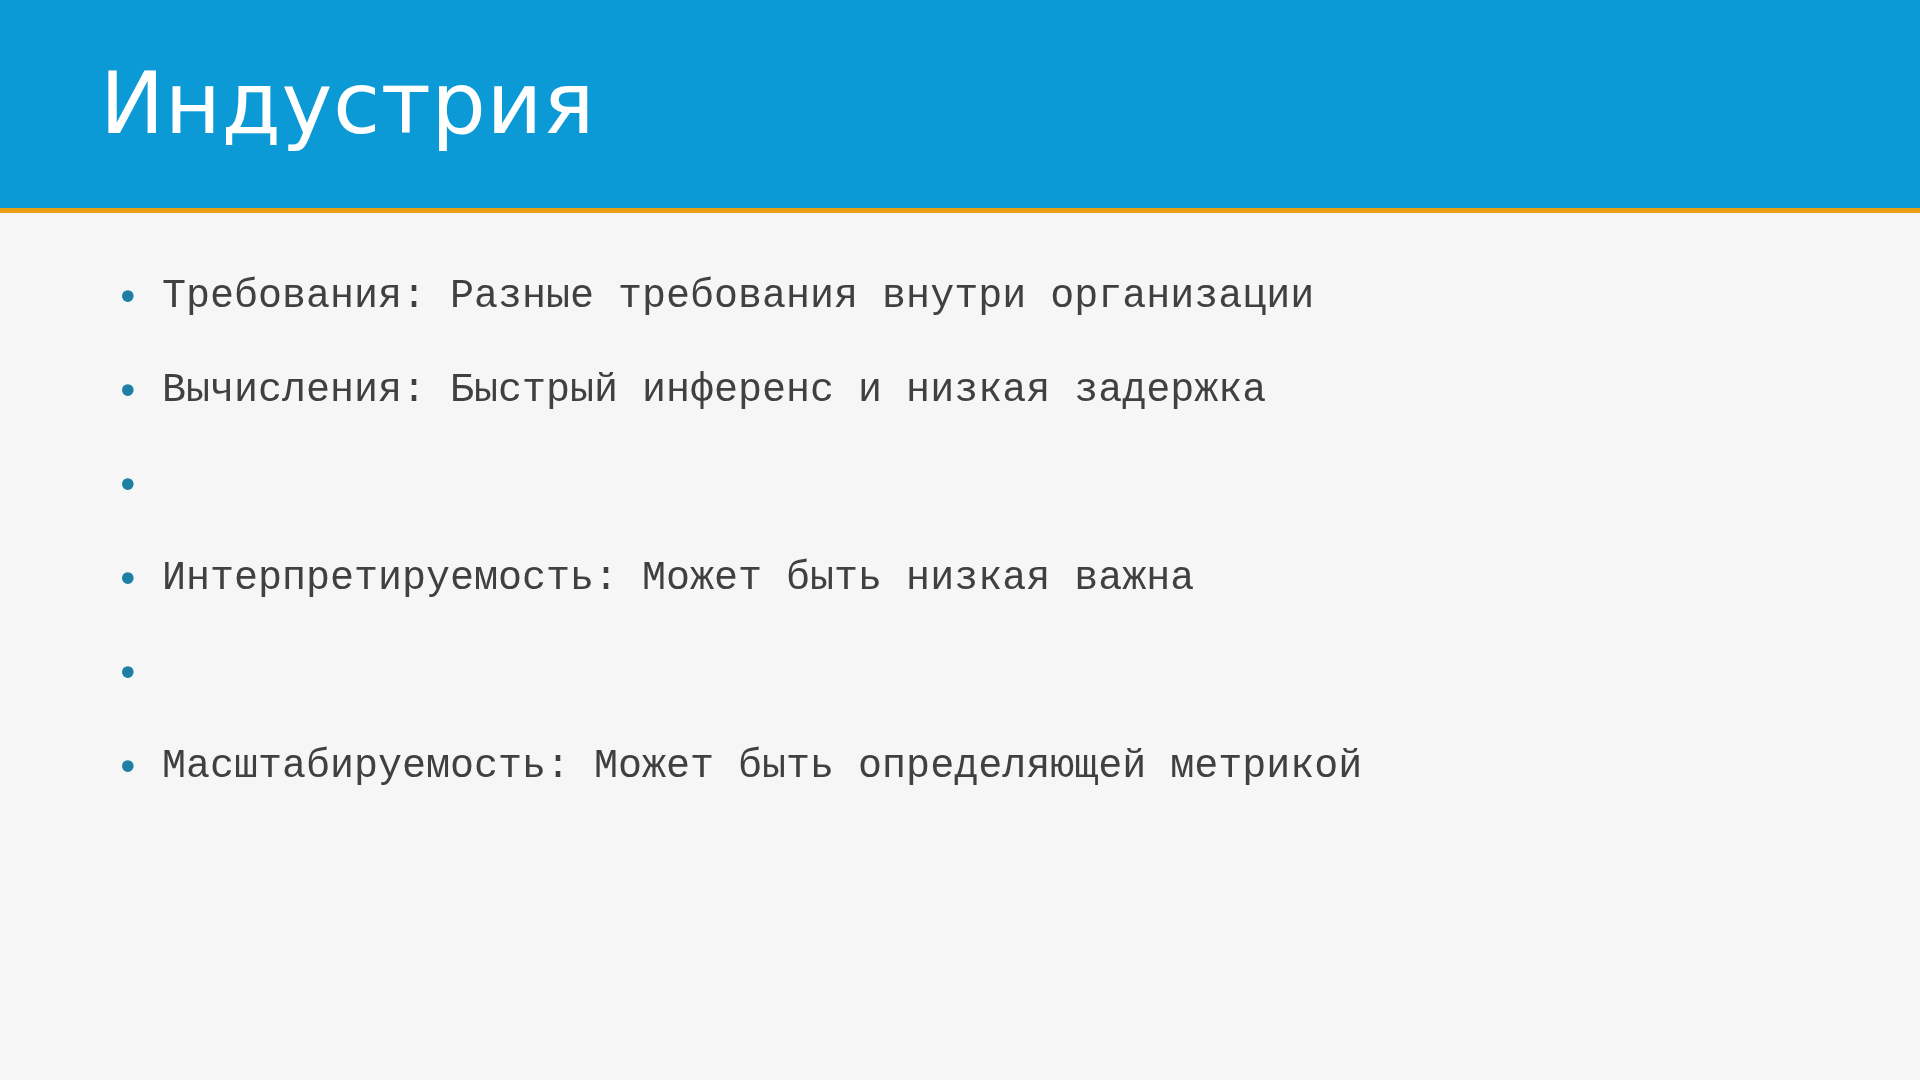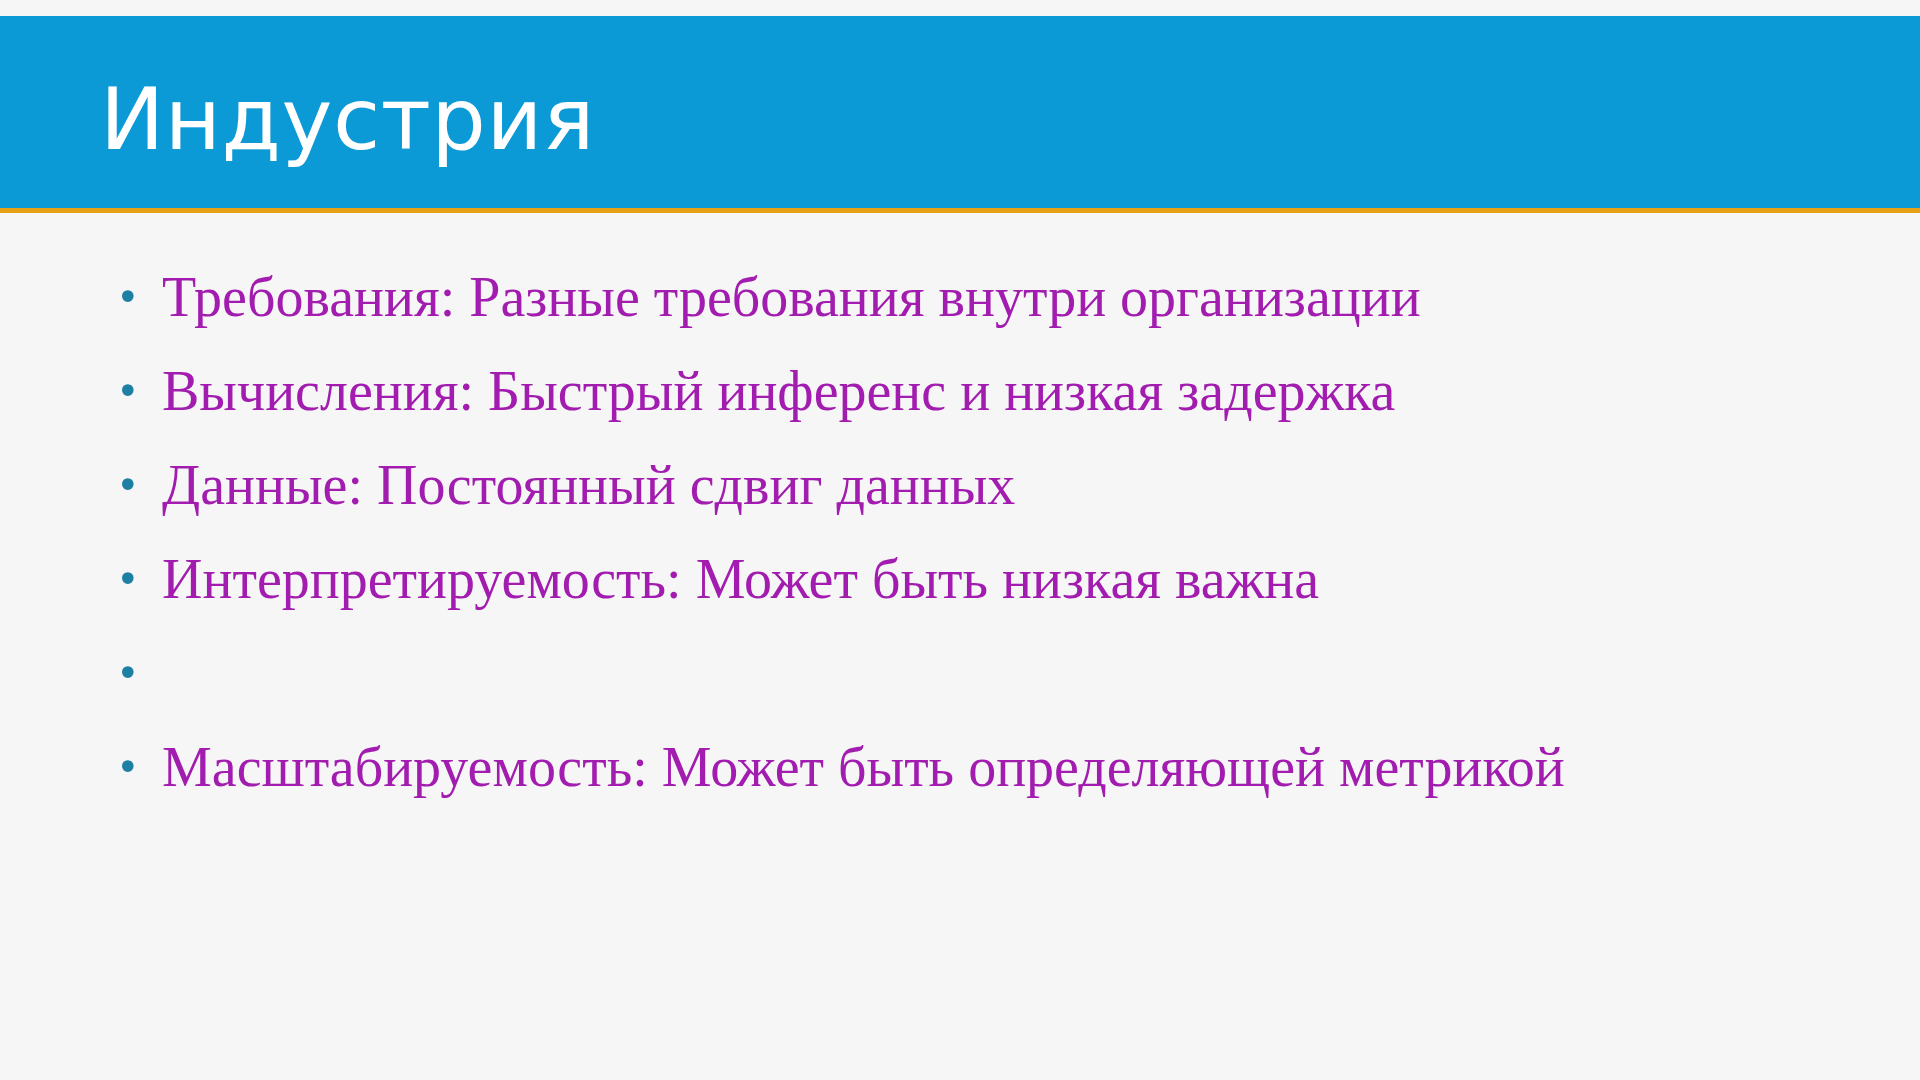--- a/index.html
+++ b/index.html
@@ -20,21 +20,21 @@
     height: 1080px;
     background: #f6f6f6;
     box-sizing: border-box;
     overflow: hidden;
   }
 
   
   .header-band {
     position: absolute;
     left: 0;
-    top: 16px;
+    top: 0;
     width: 1920px;
     height: 208px;
     background: #0c9ad6;
   }
 
   .header-underline {
     position: absolute;
     left: 0;
     top: 208px;
     width: 1920px;
@@ -88,24 +88,24 @@
     color: #1d7fa3;
     font-size: 40px;
     line-height: 58px;
     text-align: left;
     padding-left: 16px;
     box-sizing: border-box;
     font-family: "DejaVu Sans", sans-serif;
   }
 
   .bullet-text {
-    font-size: 56px;
+    font-size: 40px;
     line-height: 58px;
-    color: #a21caf;
-    font-family: Liberation Serif, serif;
+    color: #404040;
+    font-family: Liberation Mono, monospace;
     white-space: nowrap;
   }
 </style>
 </head>
 <body>
 
 <div class="slide">
 
   <div class="header-band">
     <div class="slide-title">Индустрия</div>
@@ -121,21 +121,20 @@
         <span class="bullet-text">Требования: Разные требования внутри организации</span>
       </li>
 
       <li class="bullet-item">
         <span class="bullet-marker">•</span>
         <span class="bullet-text">Вычисления: Быстрый инференс и низкая задержка</span>
       </li>
 
       <li class="bullet-item">
         <span class="bullet-marker">•</span>
-        <span class="bullet-text">Данные: Постоянный сдвиг данных</span>
       </li>
 
       <li class="bullet-item">
         <span class="bullet-marker">•</span>
         <span class="bullet-text">Интерпретируемость: Может быть низкая важна</span>
       </li>
 
       <li class="bullet-item">
         <span class="bullet-marker">•</span>
       </li>

